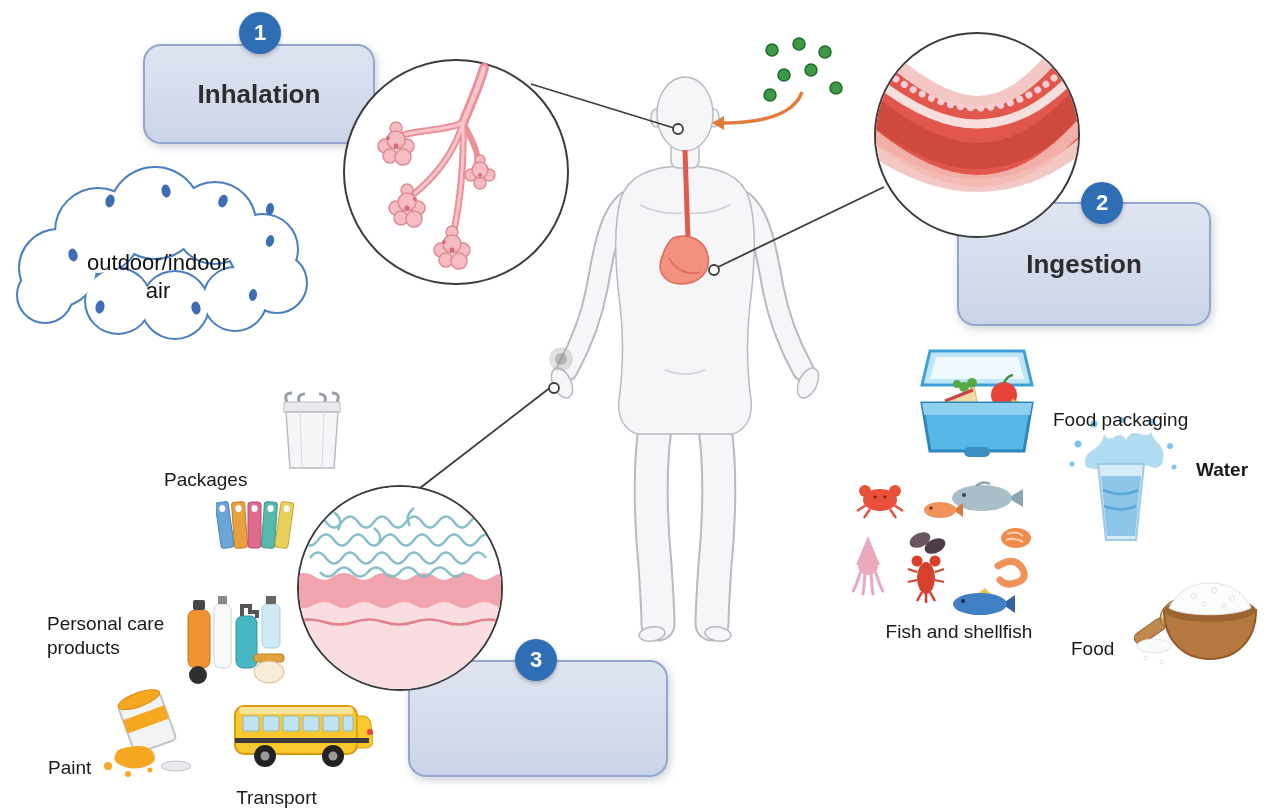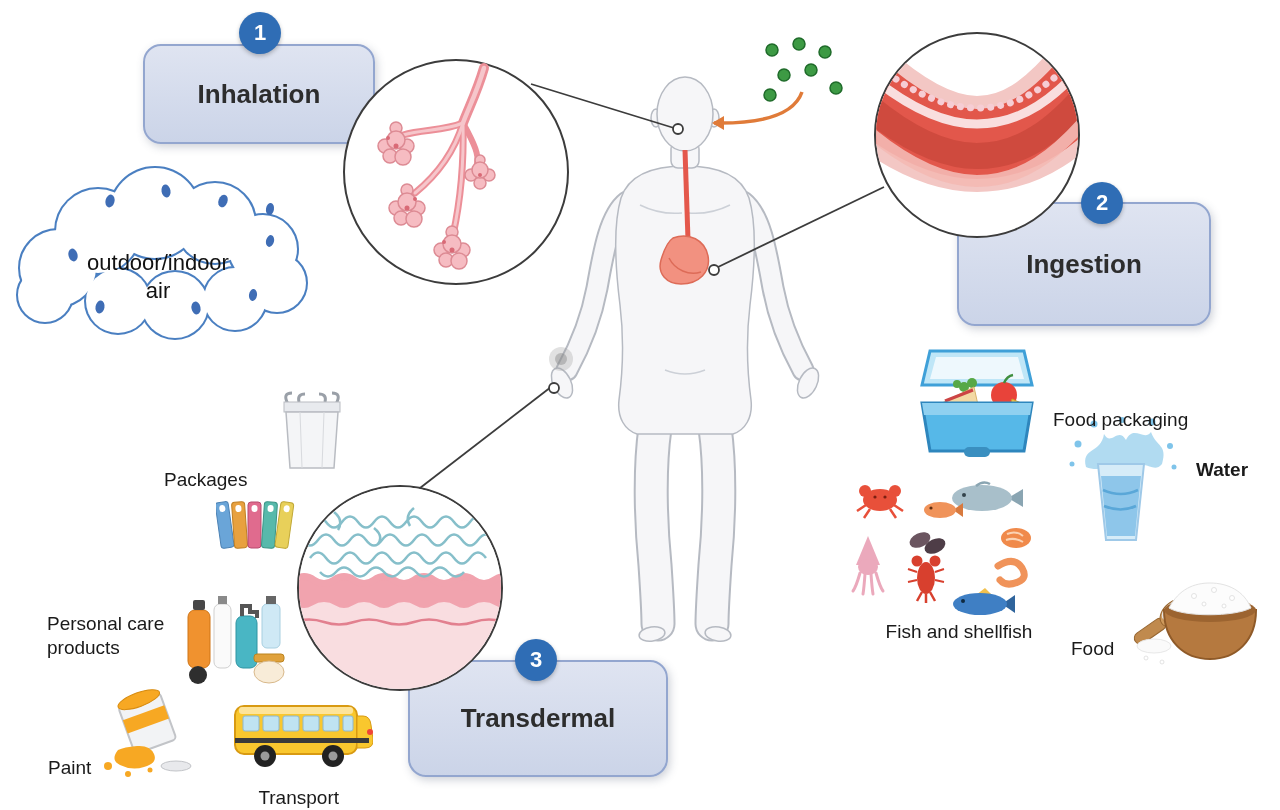--- a/index.html
+++ b/index.html
@@ -116,21 +116,20 @@
   <div class="route-box" style="left:143px;top:44px;width:228px;height:96px;">
     <div class="route-number" style="left:94px;top:-34px;">1</div>
     <div class="route-label">Inhalation</div>
   </div>
   <div class="route-box" style="left:957px;top:202px;width:250px;height:120px;">
     <div class="route-number" style="left:122px;top:-22px;">2</div>
     <div class="route-label">Ingestion</div>
   </div>
   <div class="route-box" style="left:408px;top:660px;width:256px;height:113px;">
     <div class="route-number" style="left:105px;top:-23px;">3</div>
-    <div class="route-label">Transdermal</div>
   </div>
 
   <svg class="inset" style="left:340px;top:56px;" width="232" height="232" viewBox="0 0 232 232">
     <circle cx="116" cy="116" r="112" fill="#ffffff" stroke="#3c3c3c" stroke-width="2"></circle>
     <g stroke="#ec8f98" fill="none" stroke-linecap="round">
       <path d="M144,12 C137,36 129,51 123,67" stroke-width="10"></path>
       <path d="M123,67 C104,75 83,73 63,79" stroke-width="7"></path>
       <path d="M123,67 C114,97 97,119 75,137" stroke-width="7"></path>
       <path d="M123,67 C124,107 120,147 113,179" stroke-width="7"></path>
       <path d="M123,67 C135,89 139,99 137,107" stroke-width="6"></path>
@@ -420,21 +419,21 @@
         <circle cx="100" cy="66" r="2"></circle>
         <circle cx="22" cy="118" r="2"></circle>
       <circle cx="38" cy="122" r="2"></circle>
     </g>
   </svg>
 
   <div class="src-label" style="left:164px;top:468px;">Packages</div>
   <div class="src-label" style="left:35px;top:612px;width:145px;margin-left:12px;">Personal care
 products</div>
   <div class="src-label" style="left:48px;top:756px;">Paint</div>
-  <div class="src-label center" style="left:244px;top:786px;width:95px;text-align:right;">Transport</div>
+  <div class="src-label center" style="left:229px;top:786px;width:95px;">Transport</div>
   <div class="src-label" style="left:1053px;top:371px;margin-top:37px;">Food packaging</div>
   <div class="src-label" style="left:1196px;top:458px;font-weight:bold;">Water</div>
   <div class="src-label center" style="left:873px;top:620px;width:172px;">Fish and shellfish</div>
   <div class="src-label" style="left:1071px;top:637px;">Food</div>
 
   <svg id="overlay" width="1280" height="810" viewBox="0 0 1280 810">
     <g stroke="#3c3c3c" stroke-width="1.8">
       <line x1="531" y1="84" x2="674" y2="128"></line>
       <line x1="884" y1="187" x2="716" y2="268"></line>
       <line x1="420" y1="488" x2="551" y2="387"></line>

